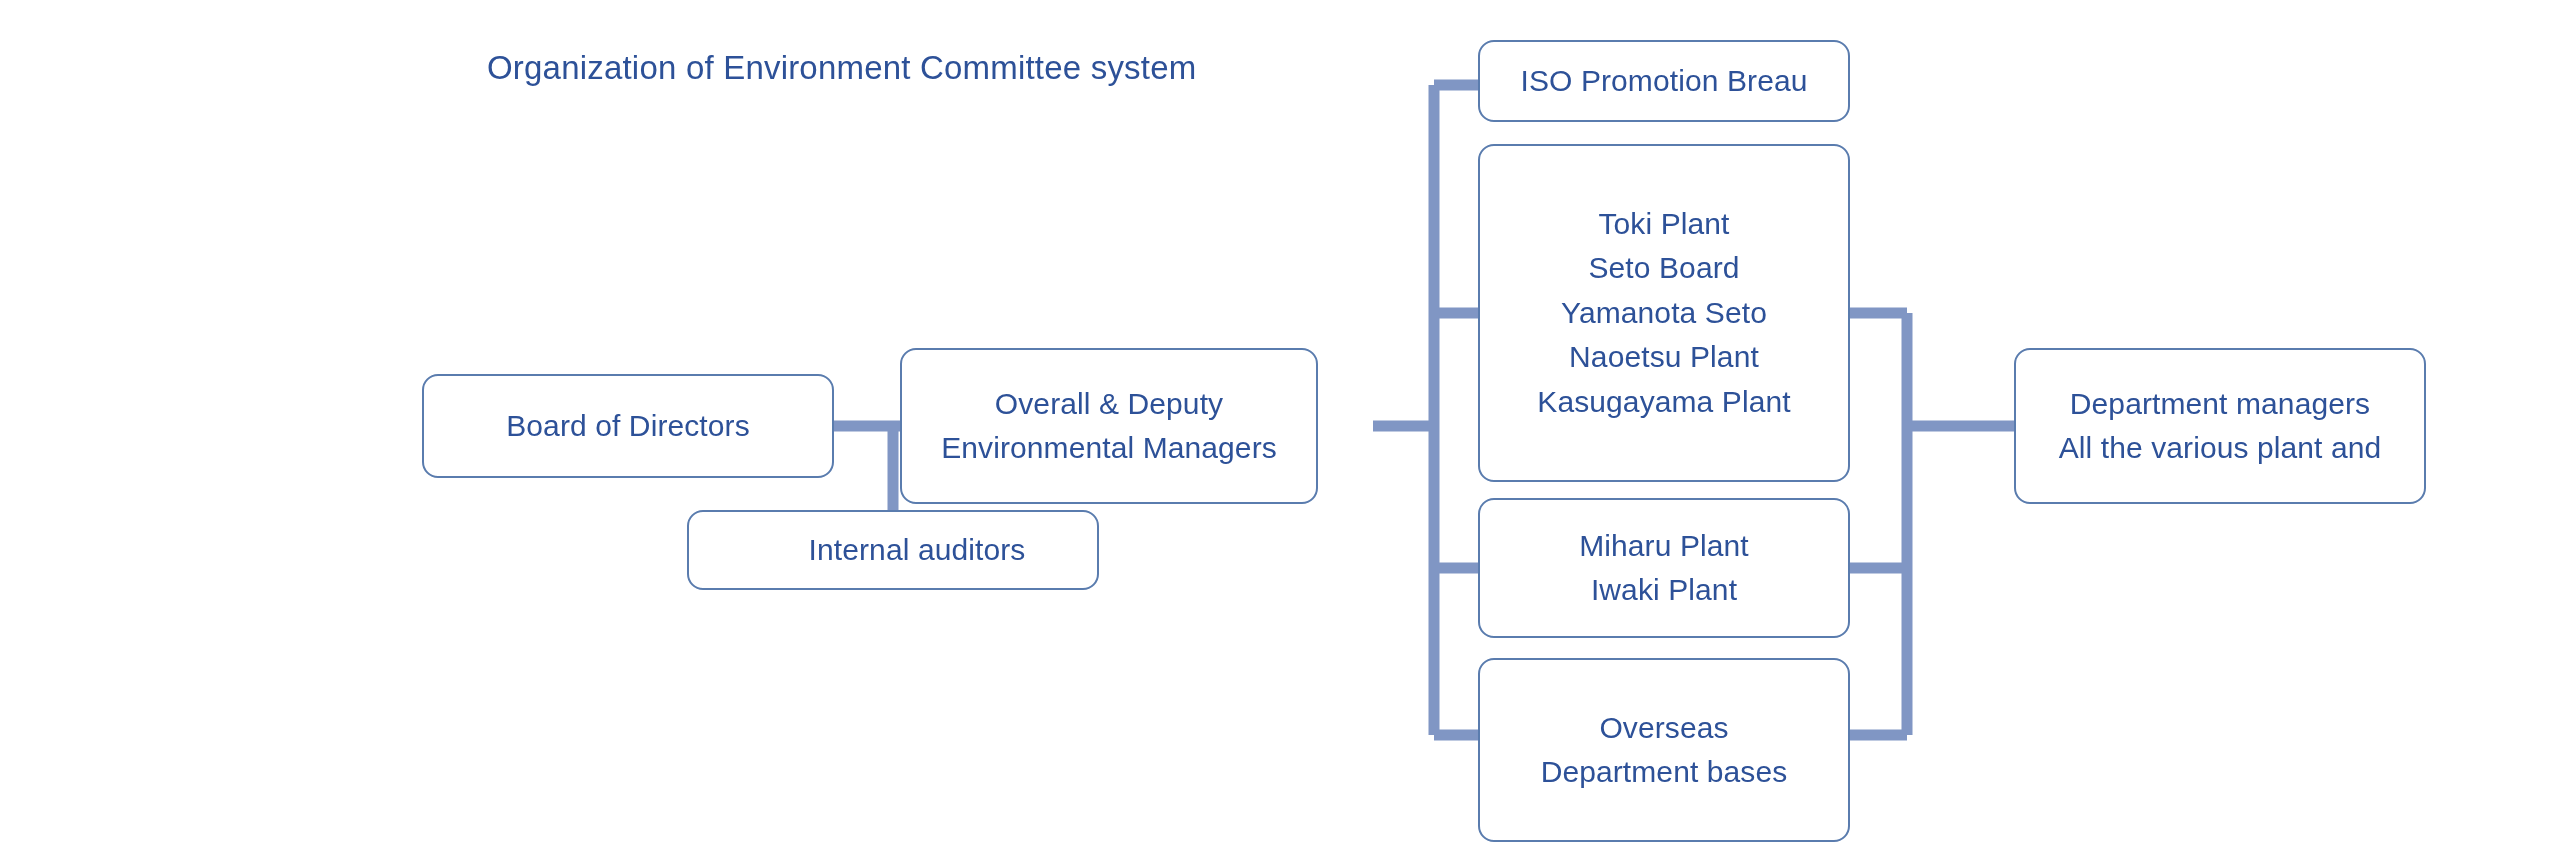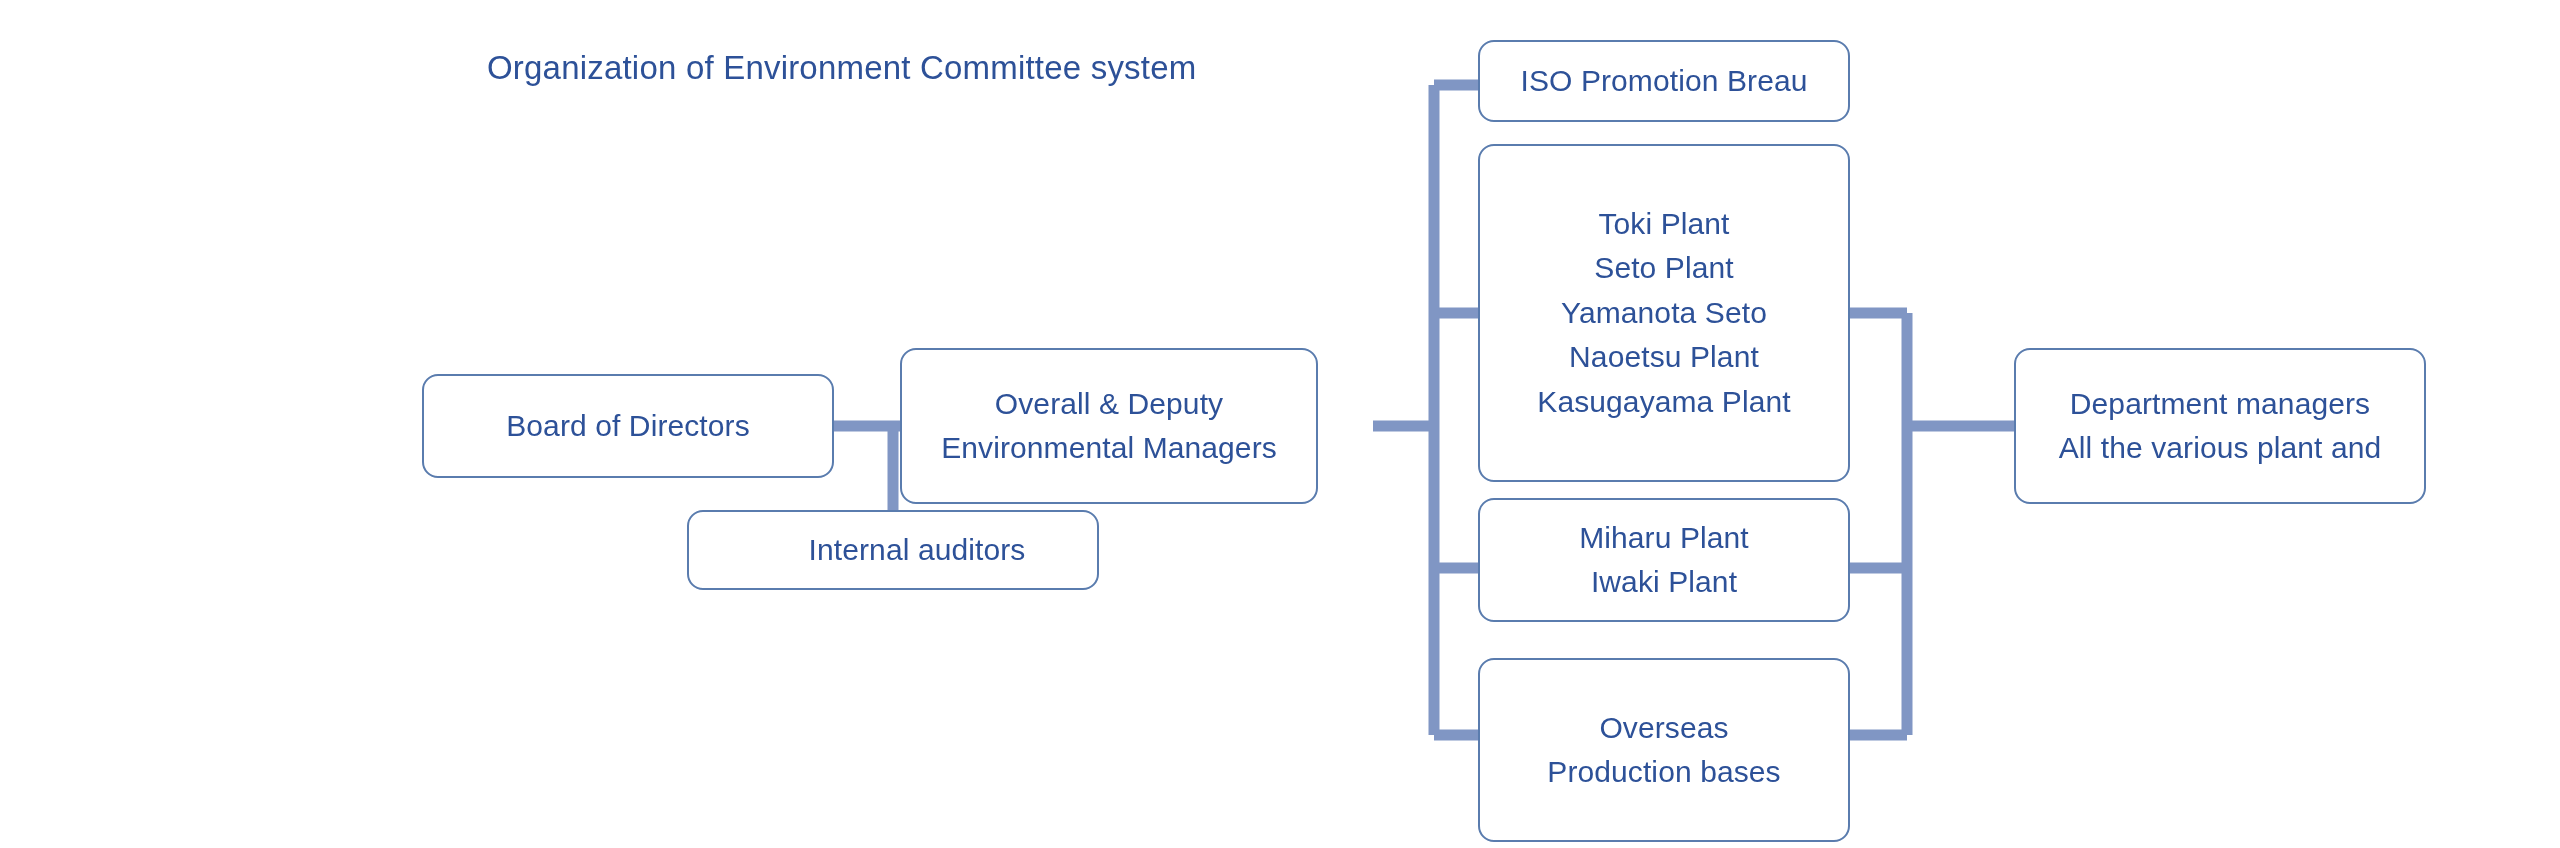--- a/index.html
+++ b/index.html
@@ -59,21 +59,21 @@
     z-index: 3;
     text-align: center;
   }
 
   
   #node-board          { left: 422px;  top: 374px; width: 412px;  height: 104px; }
   #node-auditors       { left: 687px;  top: 510px; width: 412px;  height: 80px; padding-left: 48px; }
   #node-managers       { left: 900px;  top: 348px; width: 418px;  height: 156px; }
   #node-iso            { left: 1478px; top: 40px;  width: 372px;  height: 82px;  }
   #node-plants-main    { left: 1478px; top: 144px; width: 372px;  height: 338px; }
-  #node-plants-second  { left: 1478px; top: 498px; width: 372px;  height: 124px; }
+  #node-plants-second  { left: 1478px; top: 498px; width: 372px;  height: 140px; }
   #node-overseas       { left: 1478px; top: 658px; width: 372px;  height: 184px; }
   #node-all-managers   { left: 2014px; top: 348px; width: 412px;  height: 156px; }
 </style>
 </head>
 <body>
 
 <div id="canvas">
 
   <svg id="connectors" viewBox="0 0 2560 848" width="2560" height="848" xmlns="http://www.w3.org/2000/svg">
     <g stroke="#8096c4" stroke-width="11" fill="none" stroke-linecap="butt">
@@ -114,34 +114,34 @@
     <span class="line">Overall &amp; Deputy</span>
     <span class="line">Environmental Managers</span>
   </div>
 
   <div class="node" id="node-iso">
     <span class="line">ISO Promotion Breau</span>
   </div>
 
   <div class="node" id="node-plants-main">
     <span class="line">Toki Plant</span>
-    <span class="line">Seto Plant</span>
+    <span class="line">Seto Board</span>
     <span class="line">Yamanota Seto</span>
     <span class="line">Naoetsu Plant</span>
     <span class="line">Kasugayama Plant</span>
   </div>
 
   <div class="node" id="node-plants-second">
     <span class="line">Miharu Plant</span>
     <span class="line">Iwaki Plant</span>
   </div>
 
   <div class="node" id="node-overseas">
     <span class="line">Overseas</span>
-    <span class="line">Production bases</span>
+    <span class="line">Department bases</span>
   </div>
 
   <div class="node" id="node-all-managers">
     <span class="line">Department managers</span>
     <span class="line">All the various plant and</span>
   </div>
 
 </div>
 
 </body></html>

